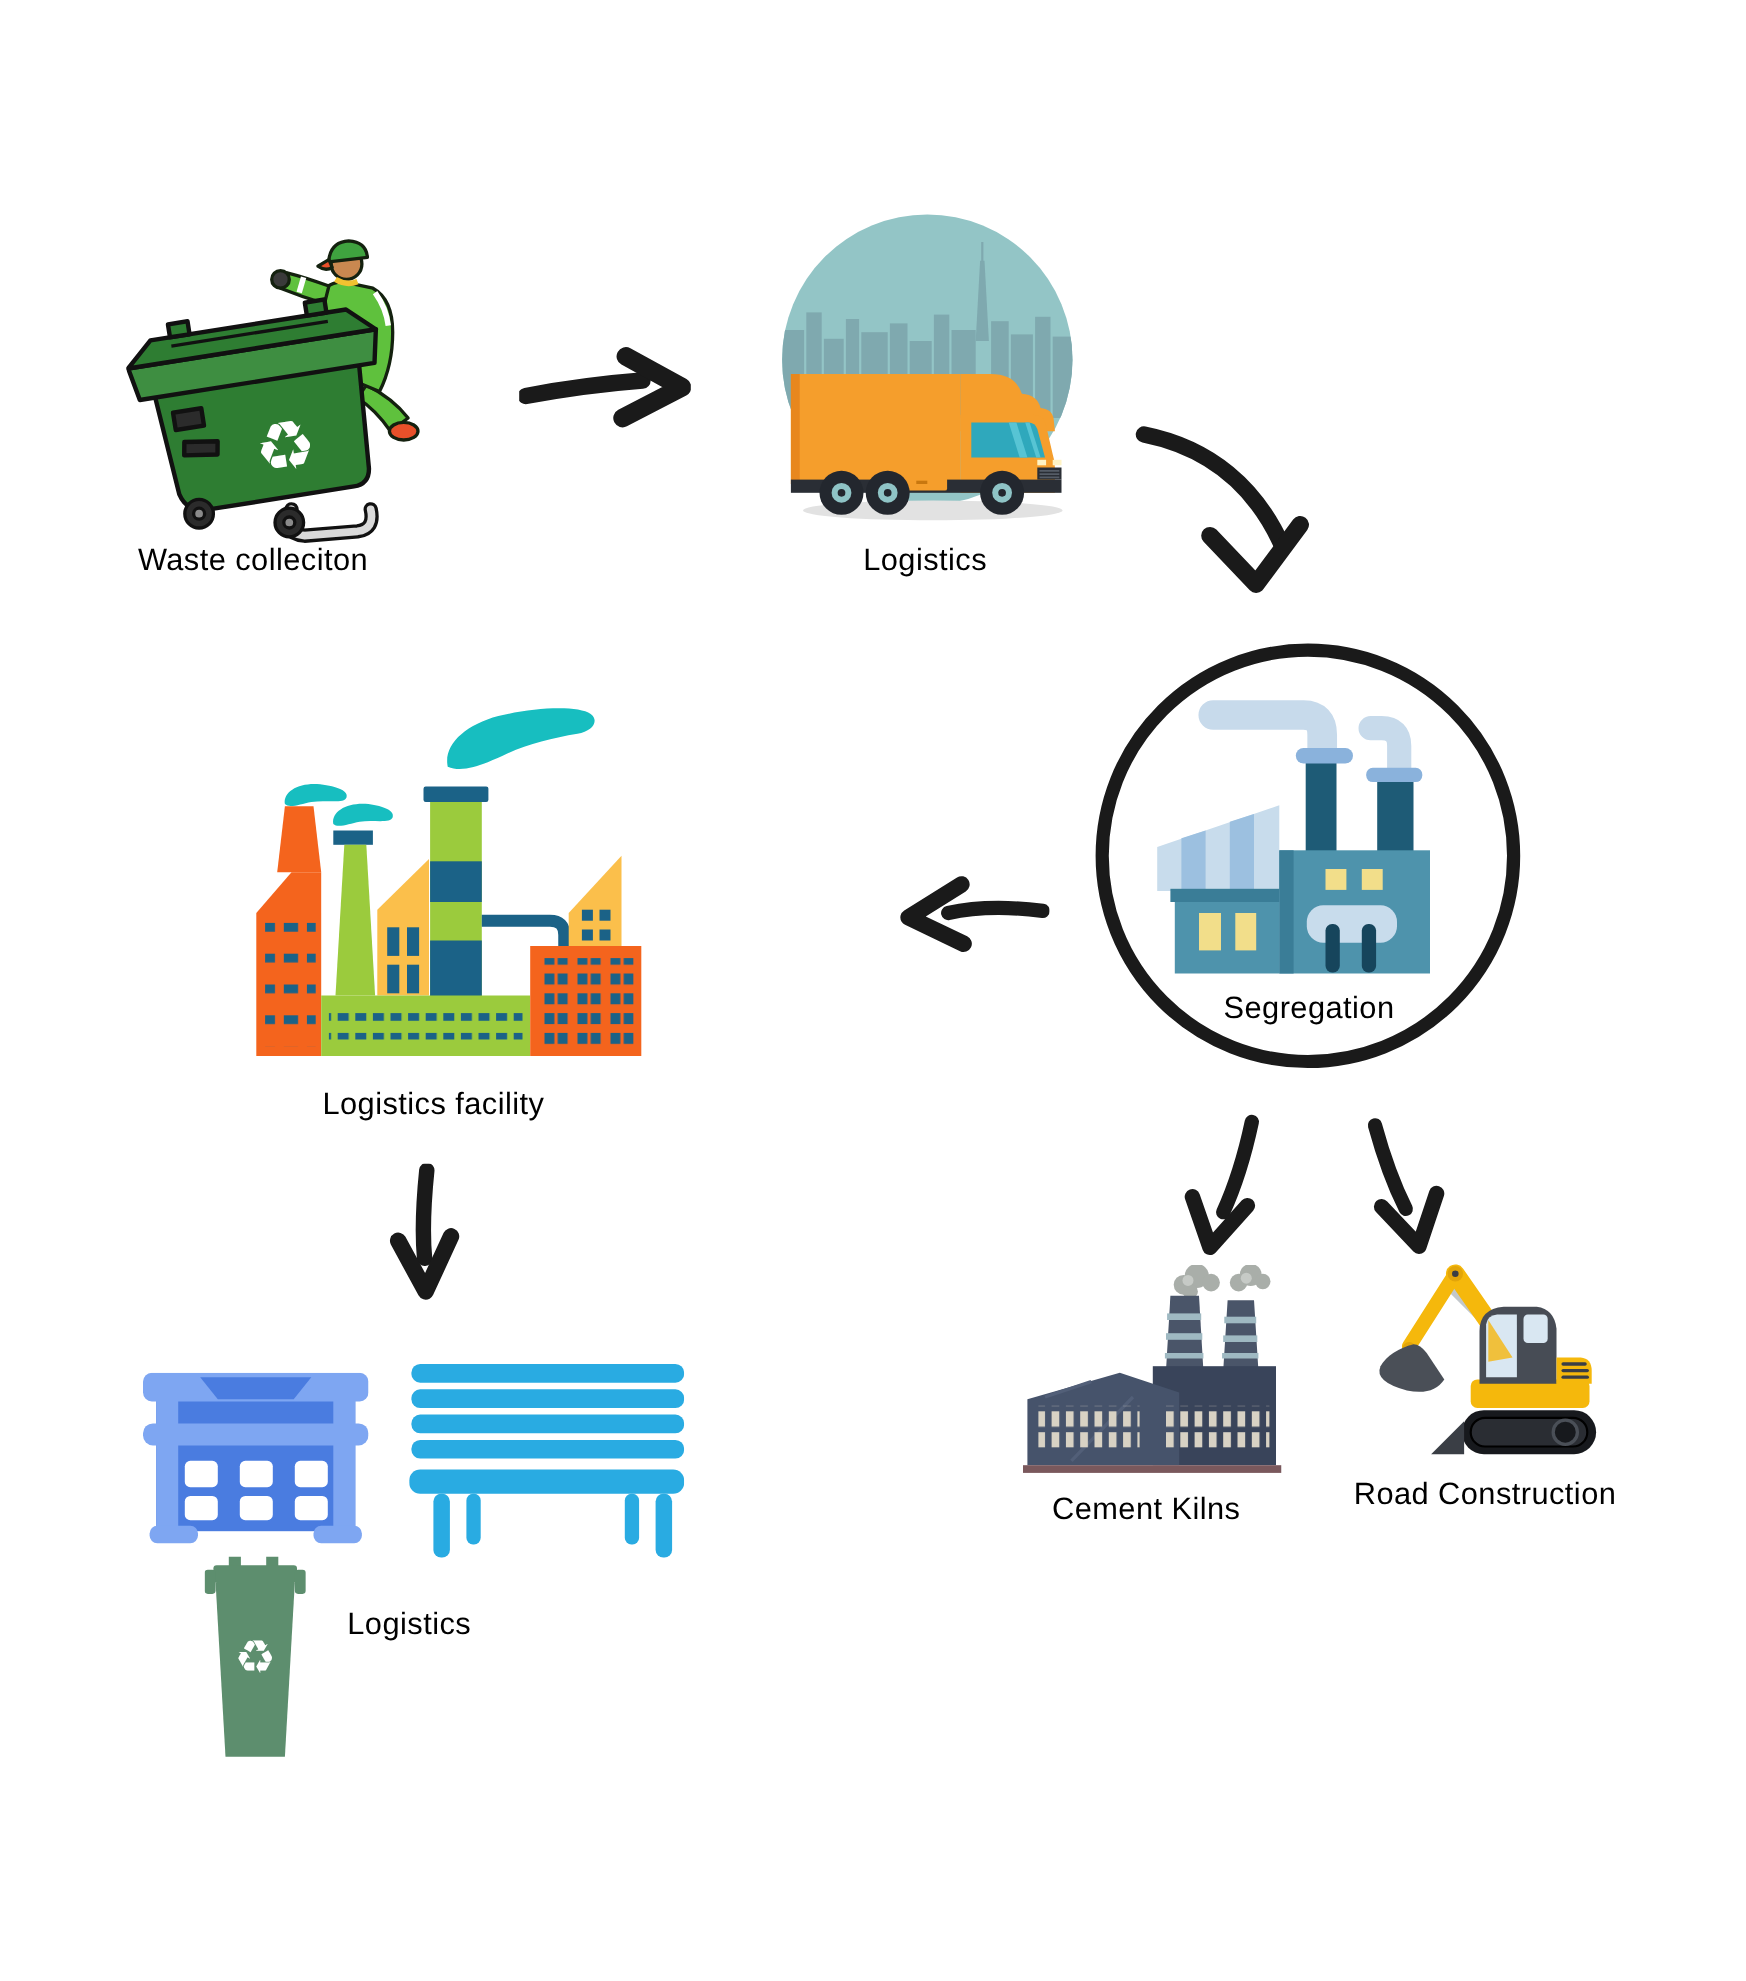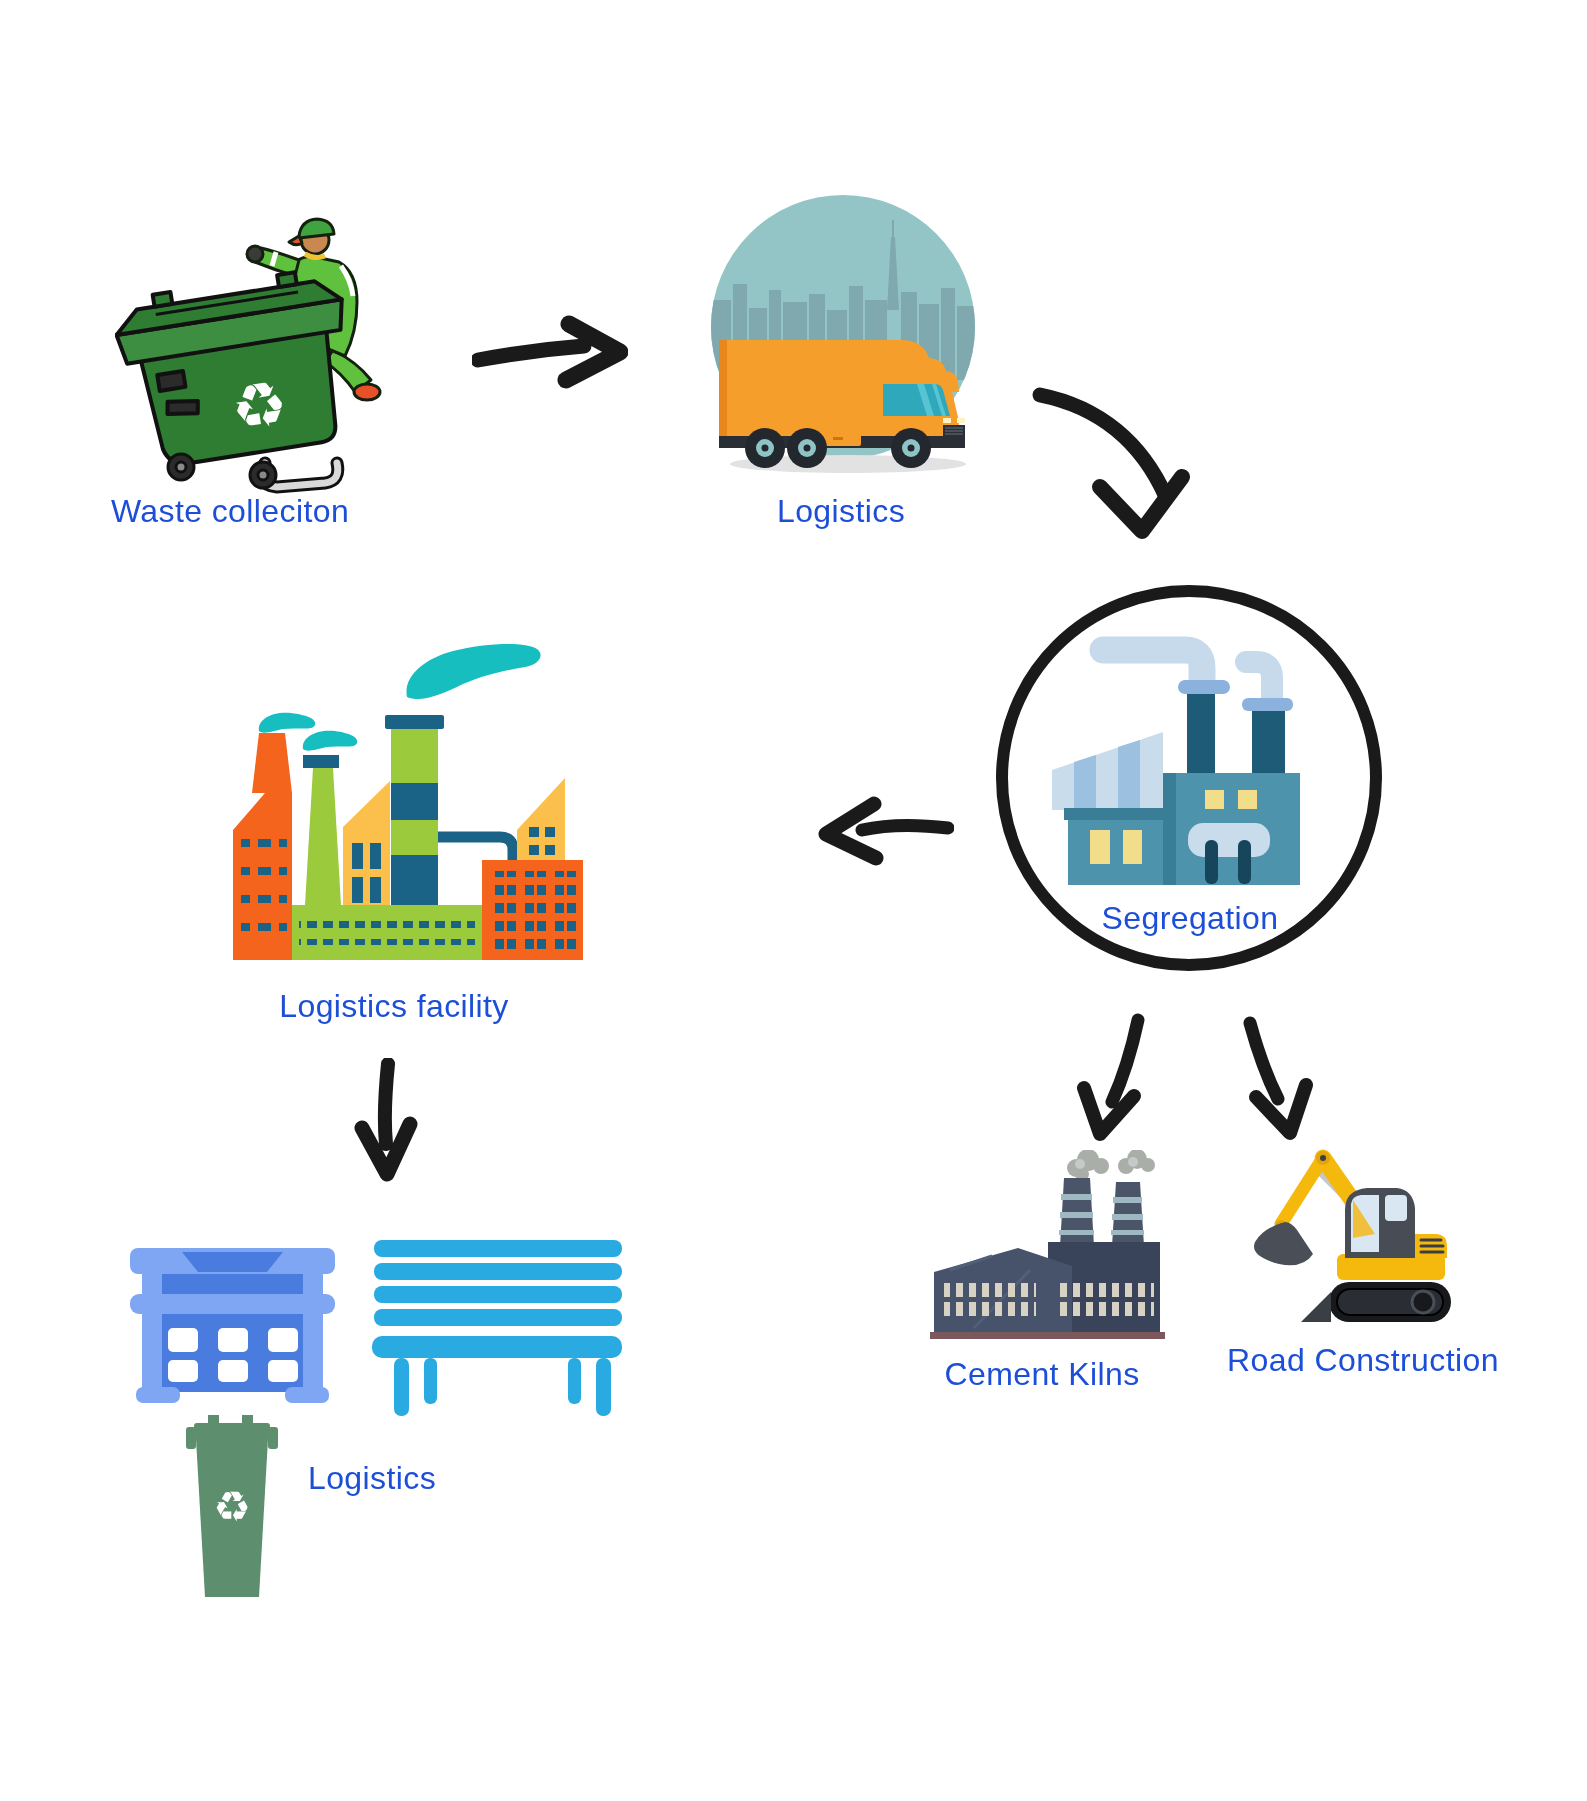--- a/index.html
+++ b/index.html
@@ -1,20 +1,20 @@
 <!DOCTYPE html>
 <html><head>
 <meta charset="utf-8">
 <style>
   html,body{margin:0;padding:0;background:#ffffff;}
   .canvas{position:relative;width:1587px;height:1801px;background:#ffffff;overflow:hidden;
           font-family:"Liberation Sans",sans-serif;}
   .node{position:absolute;}
   .icon{position:absolute;display:block;}
-  .label{position:absolute;transform:translateX(-50%);font-size:32px;color:#1d4ed8;
+  .label{position:absolute;transform:translateX(-50%);font-size:28px;color:#000000;
          letter-spacing:.4px;white-space:nowrap;}
   .arrow{position:absolute;display:block;}
 </style>
 </head>
 <body>
 
 <div class="canvas">
 
   <div class="node" style="left:115px;top:195px;width:300px;height:340px;">
     <svg class="icon" style="left:0;top:0" width="290" height="300" viewBox="0 0 290 300">
@@ -311,21 +311,21 @@
             <line x1="176" y1="102" x2="196" y2="102"></line>
             <line x1="176" y1="108" x2="198" y2="108"></line>
             <line x1="176" y1="114" x2="198" y2="114"></line>
           </g>
         <rect x="84" y="144" width="122" height="40" rx="20" fill="#17191D"></rect>
         <rect x="92" y="151" width="106" height="26" rx="13" fill="#2A2D33" stroke="#000000" stroke-width="2"></rect>
         <circle cx="178" cy="164" r="11" fill="#17191D" stroke="#4A4F57" stroke-width="3"></circle>
         <polygon points="56,184 86,154 86,184" fill="#3A3E45"></polygon>
       </g>
     </svg>
-    <div class="label" style="left:105px;top:204px;margin-left:13px;">Road Construction</div>
+    <div class="label" style="left:105px;top:204px;">Road Construction</div>
   </div>
 
   <svg class="arrow" style="left:472px;top:308px" width="156" height="82" viewBox="0 0 156 82">
     <path d="M6,52 Q60,42 112,38" stroke="#1A1A1A" stroke-width="15" fill="none" stroke-linecap="round"></path>
     <path d="M97,16 L148,44 L94,72" stroke="#1A1A1A" stroke-width="17" fill="none" stroke-linecap="round" stroke-linejoin="round"></path>
   </svg>
 
   <svg class="arrow" style="left:1030px;top:375px" width="175" height="170" viewBox="0 0 175 170">
     <path d="M10,20 C70,32 112,68 136,122" stroke="#1A1A1A" stroke-width="15" fill="none" stroke-linecap="round"></path>
     <path d="M70,112 L112,156 L152,102" stroke="#1A1A1A" stroke-width="16" fill="none" stroke-linecap="round" stroke-linejoin="round"></path>

